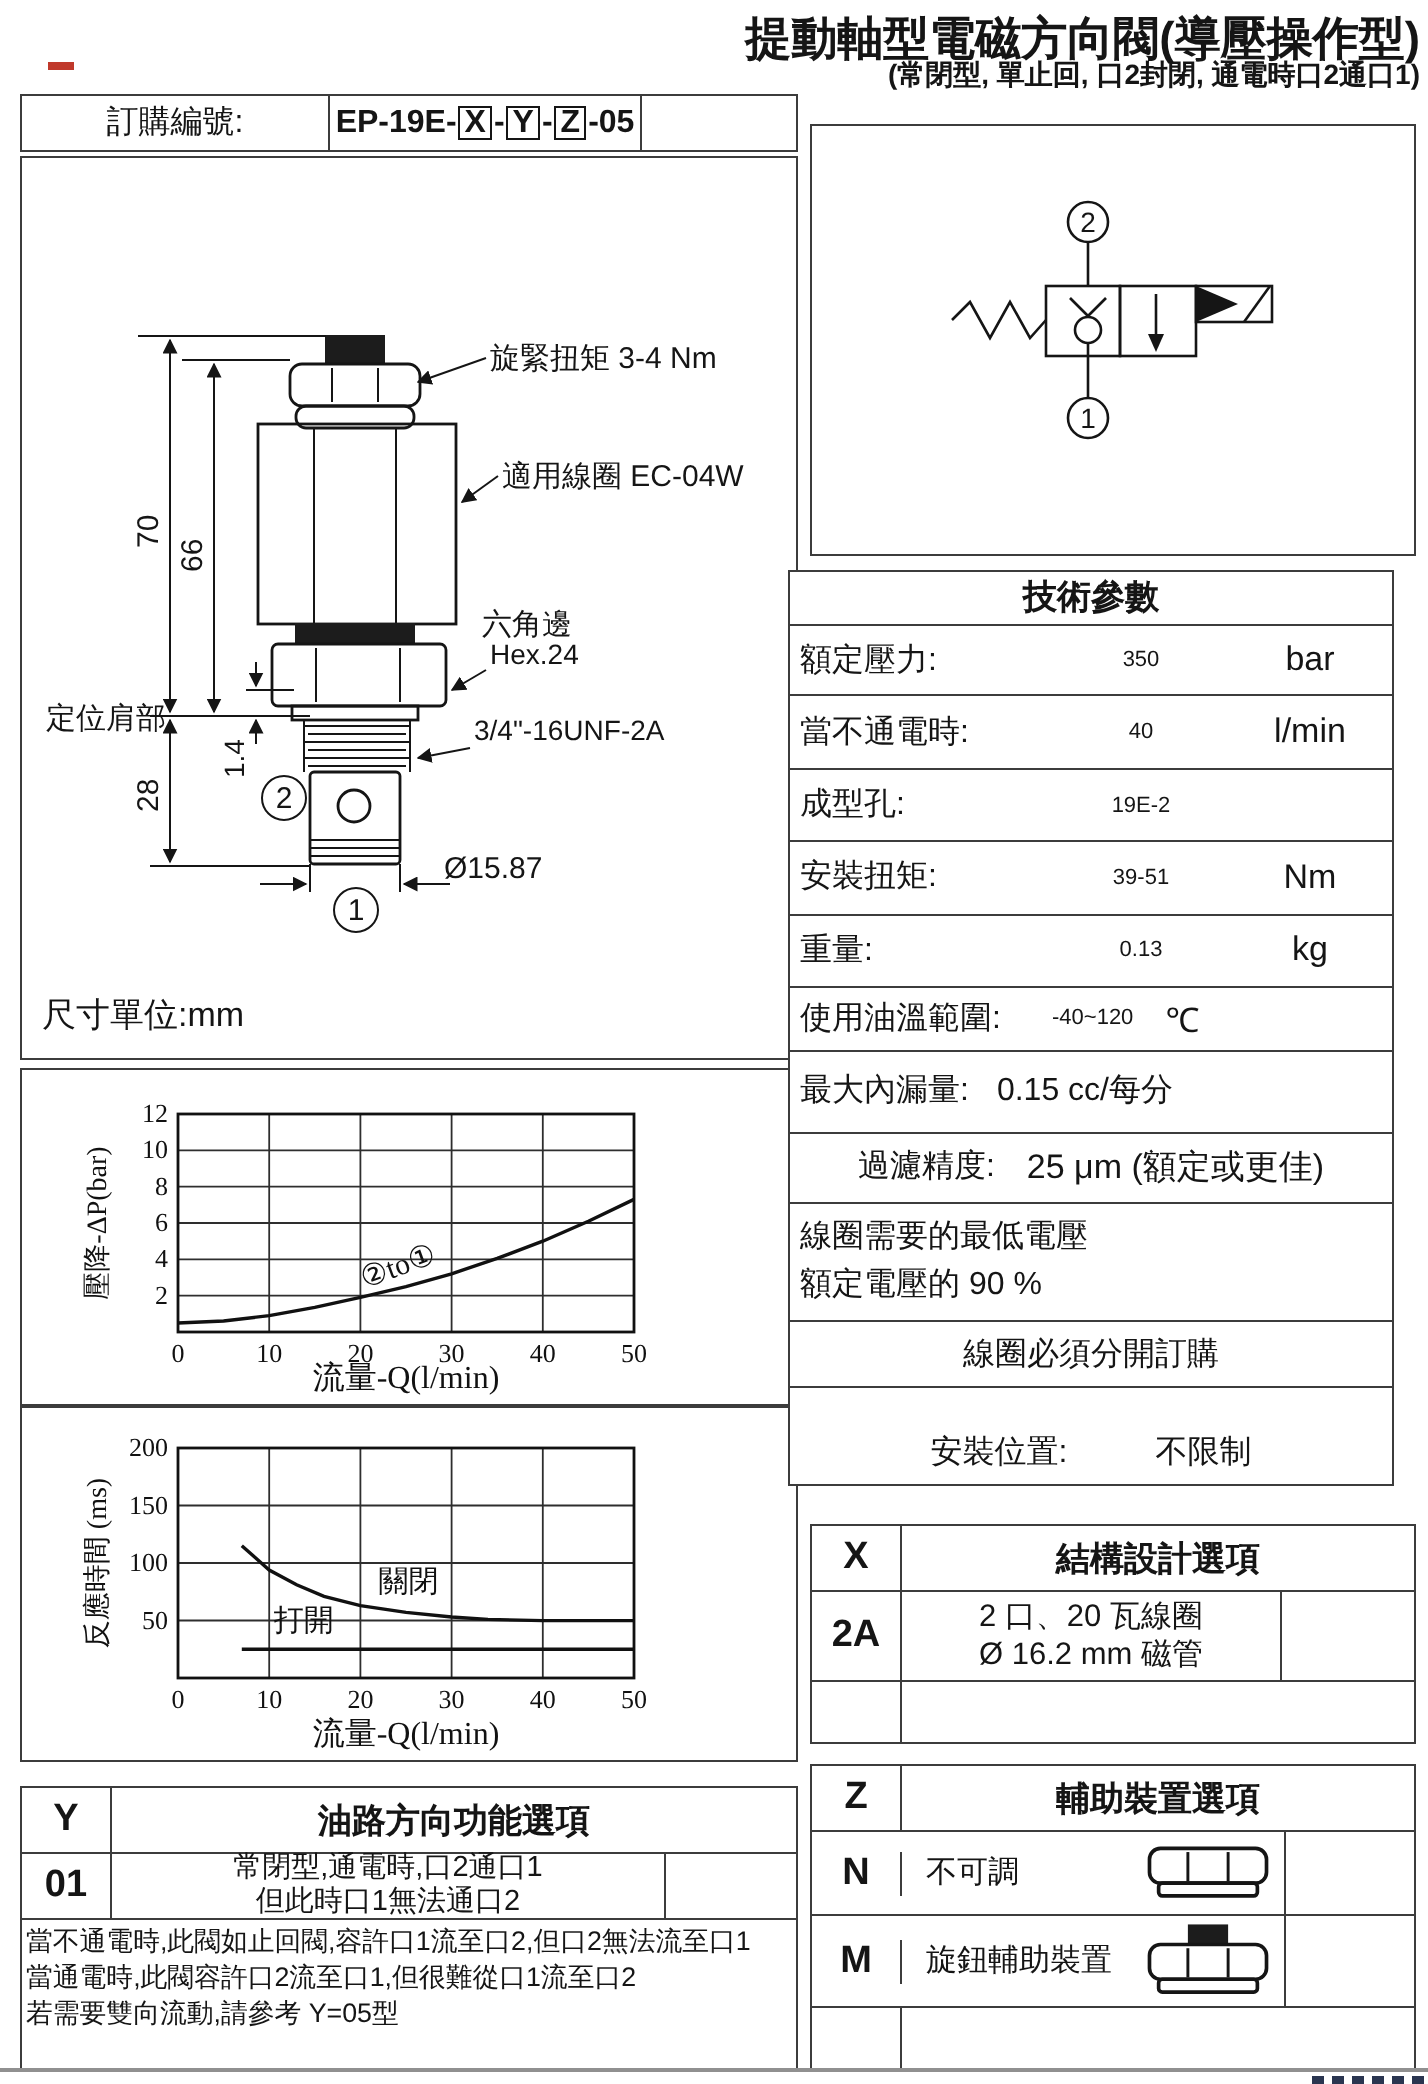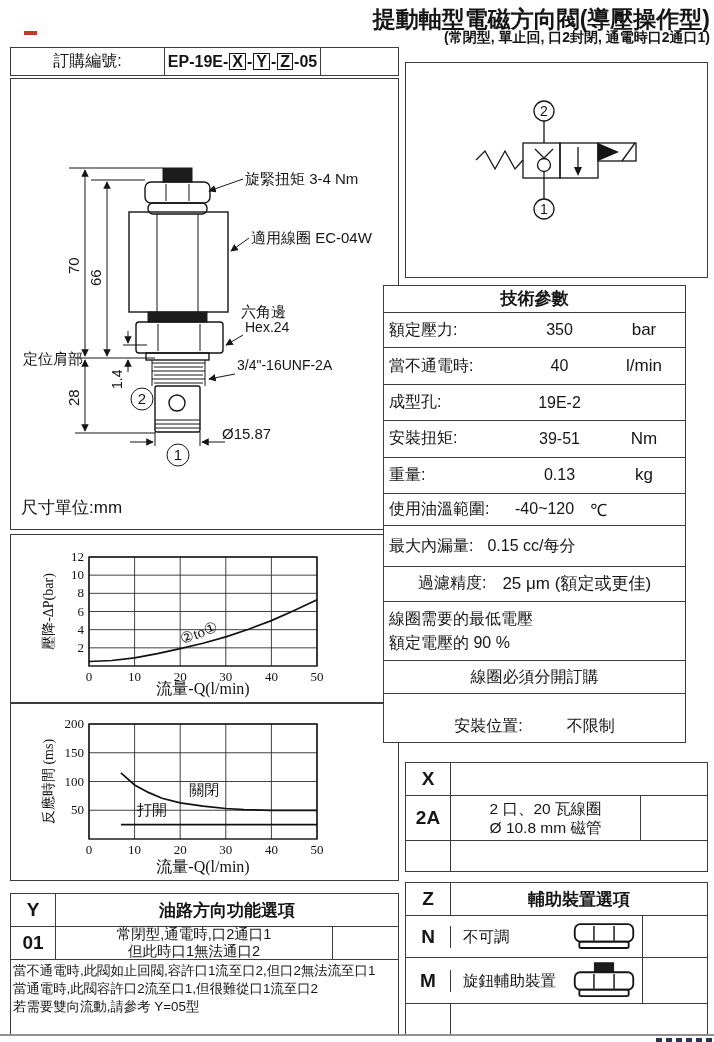--- a/index.html
+++ b/index.html
@@ -36,27 +36,27 @@
   .chart .frame{fill:none;stroke:#111;stroke-width:1.4;}
   .chart .curve{fill:none;stroke:#111;stroke-width:1.7;}
   .chart .tick{font-size:13px;}
   .chart .clabel{font-size:15px;}
   .chart .xlabel{font-size:16px;}
   .chart .ylabel{font-size:14px;}
   
   .symbol-box{left:405px;top:62px;width:303px;height:216px;}
   .sline{stroke:#151515;stroke-width:1.3;fill:none;}
   
-  .tech-box{left:383px;top:285px;width:303px;height:458px;display:flex;flex-direction:column;}
+  .tech-box{left:394px;top:285px;width:303px;height:458px;display:flex;flex-direction:column;}
   .tech-title{height:27px;border-bottom:1.5px solid #3c3c3c;display:flex;align-items:center;
               justify-content:center;font-size:17px;font-weight:bold;}
   .trow{display:flex;align-items:center;border-bottom:1.5px solid #3c3c3c;
         padding:0 5px;box-sizing:border-box;}
   .trow .tl{font-size:16px;width:122px;}
-  .trow .tv{flex:1;text-align:center;font-size:16px;}
+  .trow .tv{flex:1;text-align:center;font-size:11px;}
   .trow .tu{width:72px;text-align:center;font-size:17px;}
   .r37{height:37px;} .r38{height:38px;} .r33{height:33px;}
   .temp-row .tv{flex:0 0 auto;text-align:left;margin-left:4px;}
   .temp-row .tu{width:auto;margin-left:16px;}
   .tblock{border-bottom:1.5px solid #3c3c3c;padding:2px 5px;font-size:16px;
           display:flex;flex-direction:column;justify-content:center;box-sizing:border-box;}
   .leak{height:43px;line-height:20px;}
   .filt{height:36px;flex-direction:row;align-items:center;}
   .filt .tv2{margin-left:16px;font-size:17px;}
   .volt{height:62px;line-height:24px;}
@@ -367,26 +367,27 @@
     </div>
     <div class="tblock mount">
       <span>安裝位置:</span>
       <span class="tv2">不限制</span>
     </div>
   </div>
 
   <div class="box x-box">
     <div class="opt-hdr">
       <div class="opt-code">X</div>
+      <div class="opt-title">結構設計選項</div>
     </div>
     <div class="opt-row x-row">
       <div class="opt-code">2A</div>
       <div class="opt-desc">
         <span>2 口、20 瓦線圈</span>
-        <span>Ø 10.8 mm 磁管</span>
+        <span>Ø 16.2 mm 磁管</span>
       </div>
       <div class="opt-empty"></div>
     </div>
     <div class="fill-row">
       <div class="opt-code"></div>
       <div class="opt-empty"></div>
     </div>
   </div>
 
   <div class="box z-box">

